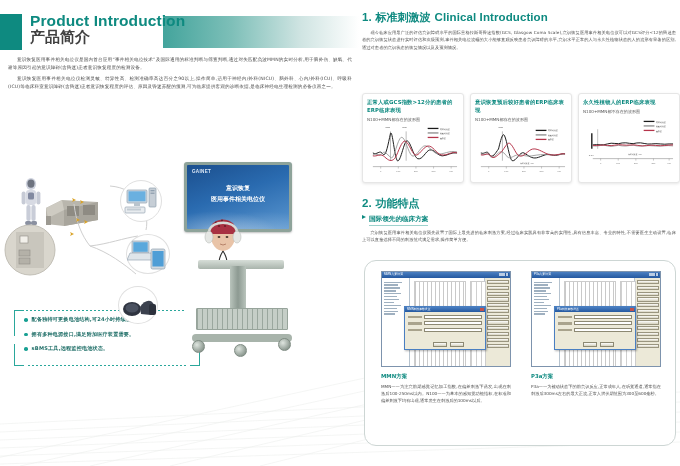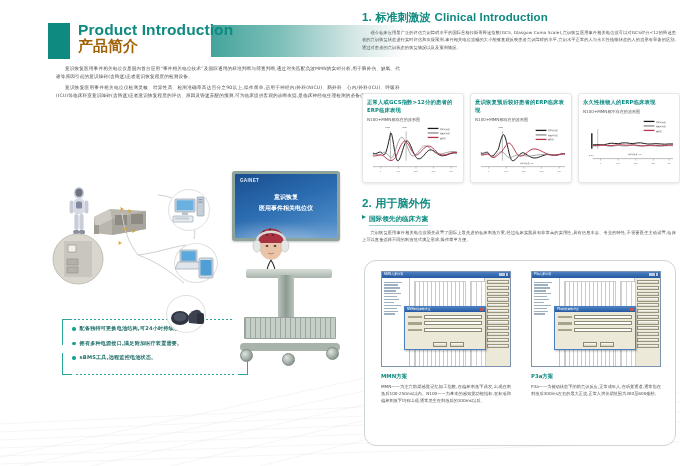--- a/index.html
+++ b/index.html
@@ -11,31 +11,31 @@
   }
   .page { position: relative; width: 680px; height: 466px; background:#fff; }
 
   
   .grid-bg {
     position: absolute; left: 0; bottom: 0; width: 680px; height: 120px;
     pointer-events: none; z-index: 0; opacity: .55;
   }
 
   
-  .left { position: absolute; left:0; top:17px; width:358px; height:338px; z-index:2;margin-left:48px; }
+  .left { position: absolute; left:0; top:8px; width:358px; height:338px; z-index:2; }
 
   .hdr { position:absolute; left:0; top:6px; width:358px; height:36px; }
   .hdr-block { position:absolute; left:0; top:0; width:22px; height:36px; background:#0e8a80; }
   .hdr-txt { position:absolute; left:30px; top:-2px; }
   .hdr-en {
     font-size:15.5px; font-weight:bold; color:#0e8a80; letter-spacing:.1px;
     line-height:17px;
   }
   .hdr-cn {
-    font-size:15px; font-weight:bold; color:#a16207; line-height:17px;
+    font-size:15px; font-weight:bold; color:#404040; line-height:17px;
     font-family:"DejaVu Sans", sans-serif;
   }
   .hdr-grad {
     position:absolute; left:163px; top:2px; width:196px; height:32px;
     background: linear-gradient(to right, #43a49c 0%, #7dbfb8 35%, #cfe4e2 70%, #ffffff 100%);
   }
 
   .intro { position:absolute; left:8px; top:48px; width:344px; }
   .intro p {
     font-size:4.6px; line-height:8.4px; color:#4a4a4a; text-align:justify;
@@ -535,21 +535,21 @@
             <text x="12.5" y="10.3" font-size="2" fill="#444">差异波</text>
           </g>
           <text x="46" y="40" font-size="1.9" fill="#555" font-family="Liberation Sans, sans-serif">标准刺激波 - ms</text>
         </svg>
       </div>
     </div>
 
     <div class="sec2">
       <div class="sec-title">
         <span class="sec-num">2.</span>
-        <span class="sec-cn">用于脑外伤</span>
+        <span class="sec-cn">功能特点</span>
       </div>
       <div class="sub-head">
         <span class="tri"></span>
         <span class="sub-txt">国际领先的临床方案</span>
       </div>
       <div class="body">意识恢复医用事件相关电位仪预先设置了国际上最先进的临床刺激方案,经过临床实践具有非常高的实用性,具有信息丰富、专业的特性,不需要医生主动设置,临床上可以直接选择不同的刺激范式满足需求,操作简单方便。</div>
     </div>
 
     <div class="soft-box">
       <div class="soft-row">

